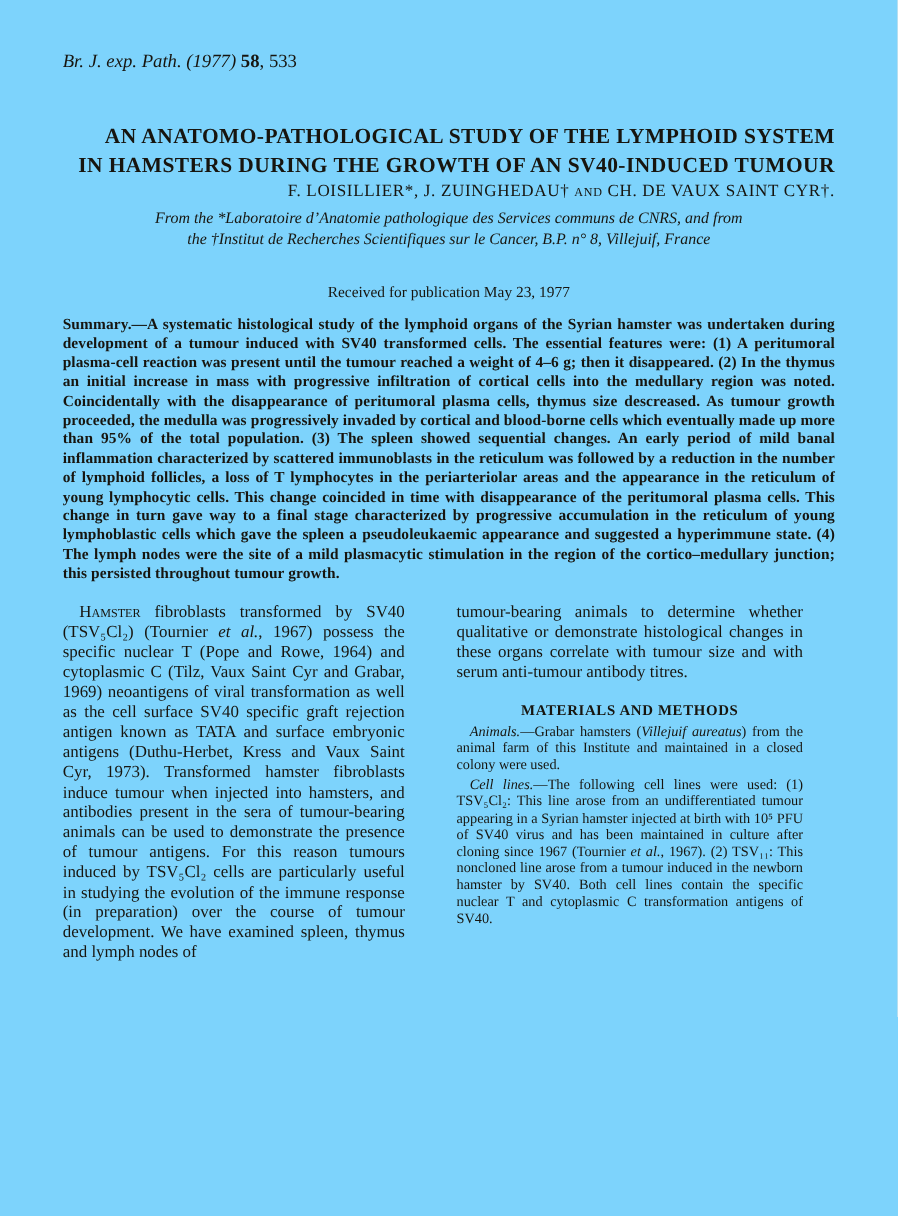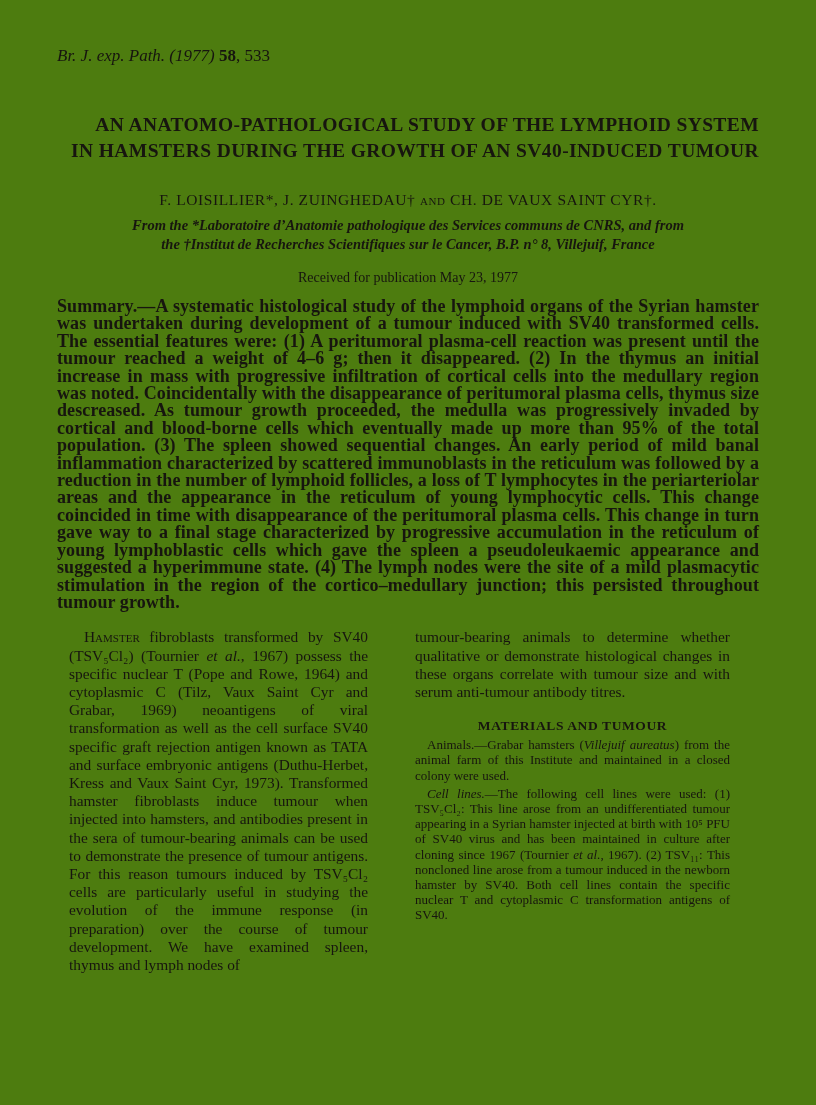--- a/index.html
+++ b/index.html
@@ -5,84 +5,82 @@
   html, body {
     margin: 0;
     padding: 0;
     background: #e8e8e4;
   }
   .page {
     position: relative;
     width: 816px;
     height: 1105px;
     margin: 0 auto;
-    background: #4d7c0f;
+    background: #7dd3fc;
     color: #17150f;
     font-family: "Liberation Serif", "DejaVu Serif", serif;
     box-sizing: border-box;
     padding: 46px 57px 0 57px;
     overflow: hidden;
   }
   .journal-line {
     font-size: 17px;
     line-height: 20px;
   }
   .paper-title {
     margin-top: 46px;
     text-align: right;
     font-size: 19.5px;
     font-weight: bold;
     line-height: 26px;
     letter-spacing: 0.4px;
     white-space: pre-line;
   }
   .authors {
-    margin-top: 26px;
-    text-align: center;
+    text-align: right;
     font-size: 15.5px;
     letter-spacing: 0.6px;
     line-height: 20px;
   }
   .affiliation {
     margin-top: 6px;
     text-align: center;
     font-style: italic;
     font-size: 14.5px;
     line-height: 19px;
     white-space: pre-line;
-    font-weight: bold;
   }
   .received {
-    margin-top: 15px;
+    margin-top: 30px;
     text-align: center;
     font-size: 14px;
     line-height: 18px;
   }
   .abstract {
     margin-top: 11px;
-    font-size: 18px;
+    font-size: 14px;
     font-weight: bold;
     line-height: 17.4px;
     text-align: justify;
     letter-spacing: 0.1px;
   }
   .columns {
     margin-top: 17px;
     display: flex;
     gap: 47px;
   }
   .col-left  { width: 311px; flex: none; }
   .col-right { width: 315px; flex: none; }
   .body-par {
     margin: 0;
     font-size: 15.4px;
     line-height: 18.2px;
     text-align: justify;
   }
-  .indent-first { text-indent: 15px; margin-left: 12px; }
+  .indent-first { text-indent: 15px; }
   .mm-heading {
     margin-top: 16px;
     text-align: center;
     font-size: 13.5px;
     font-weight: bold;
     letter-spacing: 0.6px;
     line-height: 17px;
   }
   .mm-par {
     margin: 0;
@@ -114,22 +112,22 @@
 
   <div class="columns">
 
     <div class="col-left">
       <p class="body-par indent-first"><span style="font-variant: small-caps;">Hamster</span><span> fibroblasts transformed by SV40 (TSV₅Cl₂) (Tournier </span><span style="font-style: italic;">et al.</span><span>, 1967) possess the specific nuclear T (Pope and Rowe, 1964) and cytoplasmic C (Tilz, Vaux Saint Cyr and Grabar, 1969) neoantigens of viral transformation as well as the cell surface SV40 specific graft rejection antigen known as TATA and surface embryonic antigens (Duthu-Herbet, Kress and Vaux Saint Cyr, 1973). Transformed hamster fibroblasts induce tumour when injected into hamsters, and antibodies present in the sera of tumour-bearing animals can be used to demonstrate the presence of tumour antigens. For this reason tumours induced by TSV₅Cl₂ cells are particularly useful in studying the evolution of the immune response (in preparation) over the course of tumour development. We have examined spleen, thymus and lymph nodes of</span></p>
     </div>
 
     <div class="col-right">
       <p class="body-par">tumour-bearing animals to determine whether qualitative or demonstrate histological changes in these organs correlate with tumour size and with serum anti-tumour antibody titres.</p>
 
-      <div class="mm-heading">MATERIALS AND TUMOUR</div>
+      <div class="mm-heading">MATERIALS AND METHODS</div>
 
-      <p class="mm-par"><span style=" margin-top: 36px;">Animals.</span><span>—Grabar hamsters (</span><span style="font-style: italic;">Villejuif aureatus</span><span>) from the animal farm of this Institute and maintained in a closed colony were used.</span></p>
+      <p class="mm-par"><span style="font-style: italic; margin-top: 36px;">Animals.</span><span>—Grabar hamsters (</span><span style="font-style: italic;">Villejuif aureatus</span><span>) from the animal farm of this Institute and maintained in a closed colony were used.</span></p>
 
       <p class="mm-par"><span style="font-style: italic;">Cell lines.</span><span>—The following cell lines were used: (1) TSV₅Cl₂: This line arose from an undifferentiated tumour appearing in a Syrian hamster injected at birth with 10⁵ PFU of SV40 virus and has been maintained in culture after cloning since 1967 (Tournier </span><span style="font-style: italic;">et al.</span><span>, 1967). (2) TSV₁₁: This noncloned line arose from a tumour induced in the newborn hamster by SV40. Both cell lines contain the specific nuclear T and cytoplasmic C transformation antigens of SV40.</span></p>
 
     </div>
 
   </div>
 </div>
 
 </body></html>

